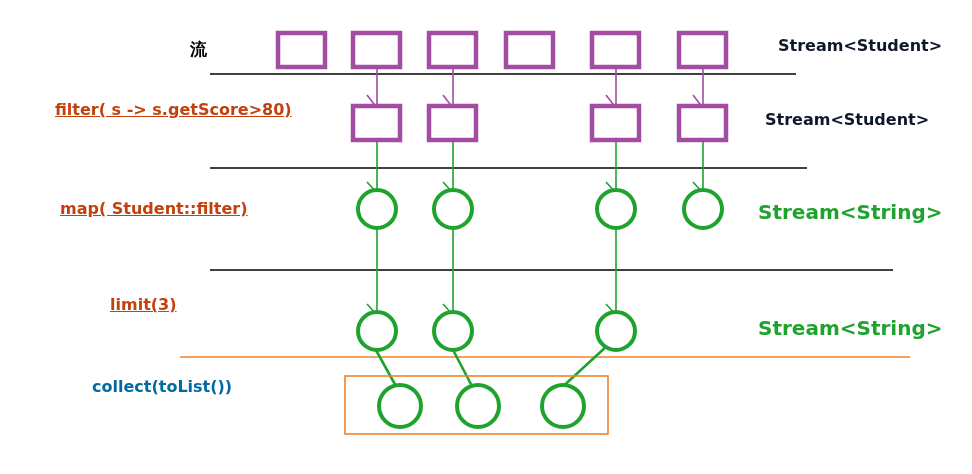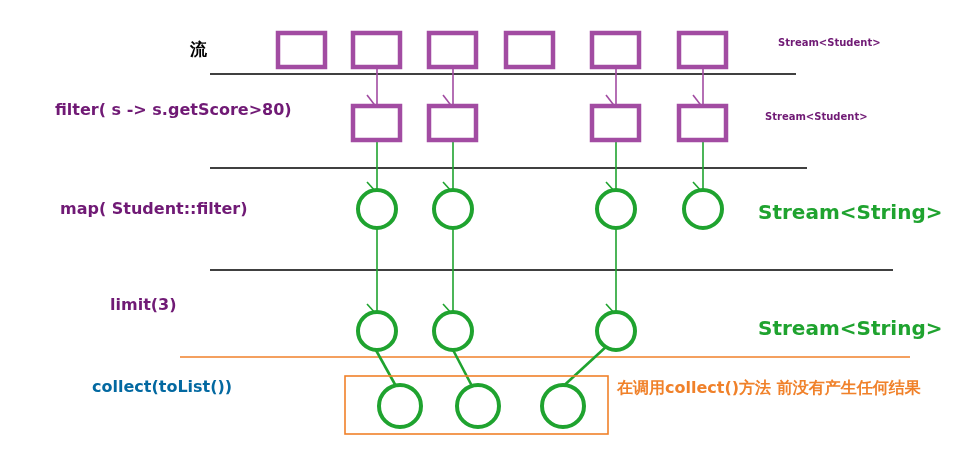--- a/index.html
+++ b/index.html
@@ -22,27 +22,28 @@
     width: 972px;
     height: 474px;
   }
   .lbl {
     position: absolute;
     font-weight: bold;
     white-space: nowrap;
     line-height: 1;
   }
   .lbl-left {
-    color: #701a75;
+    color: #c2410c;
     font-size: 16px;
     text-align: right;
+    text-decoration: underline;
   }
   .lbl-right-purple {
-    color: #701a75;
-    font-size: 10px;
+    color: #0f172a;
+    font-size: 16px;
     text-align: center;
   }
   .lbl-right-green {
     color: #1fa32f;
     font-size: 20px;
   }
   .lbl-orange {
     color: #0369a1;
     font-size: 16px;
   }
@@ -155,15 +156,14 @@
   <div class="lbl lbl-orange" style="left:92px; top:379px;">collect(toList())</div>
 
   <div class="lbl lbl-right-purple" style="left:778px; top:38px;">Stream&lt;Student&gt;</div>
 
   <div class="lbl lbl-right-purple" style="left:765px; top:112px;">Stream&lt;Student&gt;</div>
 
   <div class="lbl lbl-right-green" style="left:758px; top:202px;">Stream&lt;String&gt;</div>
 
   <div class="lbl lbl-right-green" style="left:758px; top:318px;">Stream&lt;String&gt;</div>
 
-  <div class="lbl lbl-cn" style="left:617px; top:380px;">在调用collect()方法 前没有产生任何结果</div>
 
 </div>
 
 </body></html>

